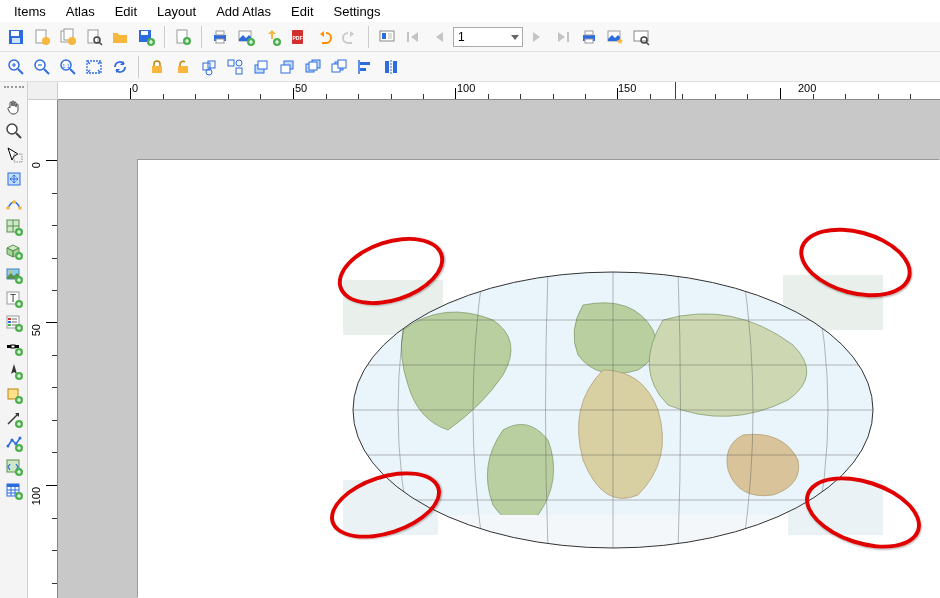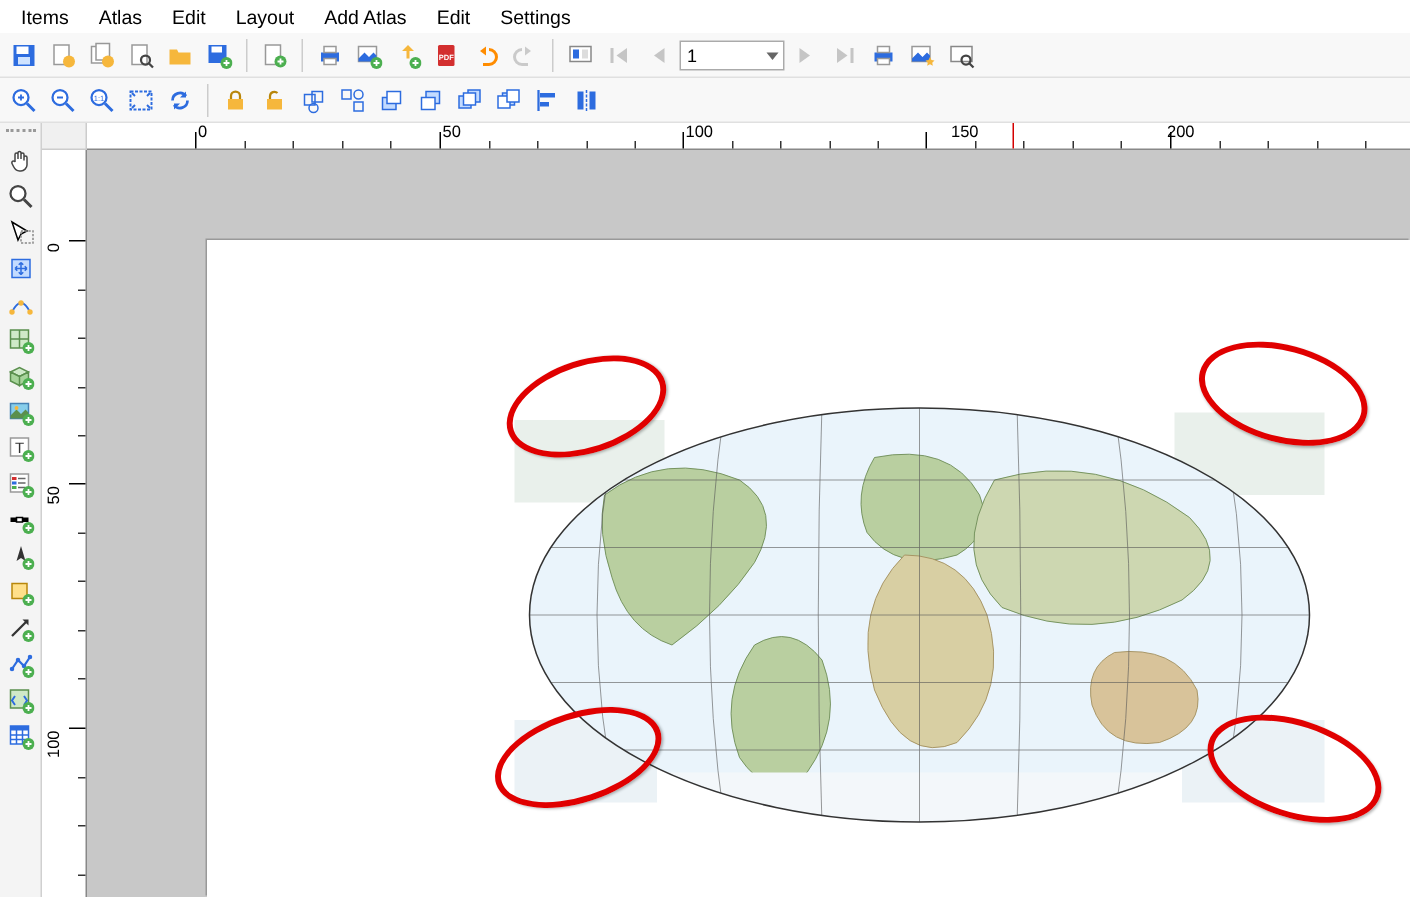--- a/index.html
+++ b/index.html
@@ -480,27 +480,27 @@
         <div class="tick-minor" style="left: 300px;"></div>
         <div class="tick-minor" style="left: 332.5px;"></div>
         <div class="tick-minor" style="left: 365px;"></div>
         <div class="tick-major" style="left: 397px;"></div>
         <div class="tick-label" style="left: 399px;">100</div>
         <div class="tick-minor" style="left: 429.5px;"></div>
         <div class="tick-minor" style="left: 462px;"></div>
         <div class="tick-minor" style="left: 494.5px;"></div>
         <div class="tick-minor" style="left: 527px;"></div>
         <div class="tick-major" style="left: 559px;"></div>
-        <div class="tick-label" style="left: 576px;">150</div>
+        <div class="tick-label" style="left: 560px;">150</div>
         <div class="tick-minor" style="left: 591.5px;"></div>
         <div class="tick-minor" style="left: 624px;"></div>
         <div class="tick-minor" style="left: 656.5px;"></div>
         <div class="tick-minor" style="left: 689px;"></div>
         <div class="tick-major" style="left: 722px;"></div>
-        <div class="tick-label" style="left: 720px;">200</div>
+        <div class="tick-label" style="left: 740px;">200</div>
         <div class="tick-minor" style="left: 754.5px;"></div>
         <div class="tick-minor" style="left: 787px;"></div>
         <div class="tick-minor" style="left: 819.5px;"></div>
         <div class="tick-minor" style="left: 852px;"></div>
         <div class="guide-line" style="left: 617px;"></div>
       </div>
     <div class="ruler-v" id="ruler-v">
         <div class="tick-major" style="top: 60px;"></div>
         <div class="tick-label" style="top: 62px;">0</div>
         <div class="tick-minor" style="top: 92.5px;"></div>

